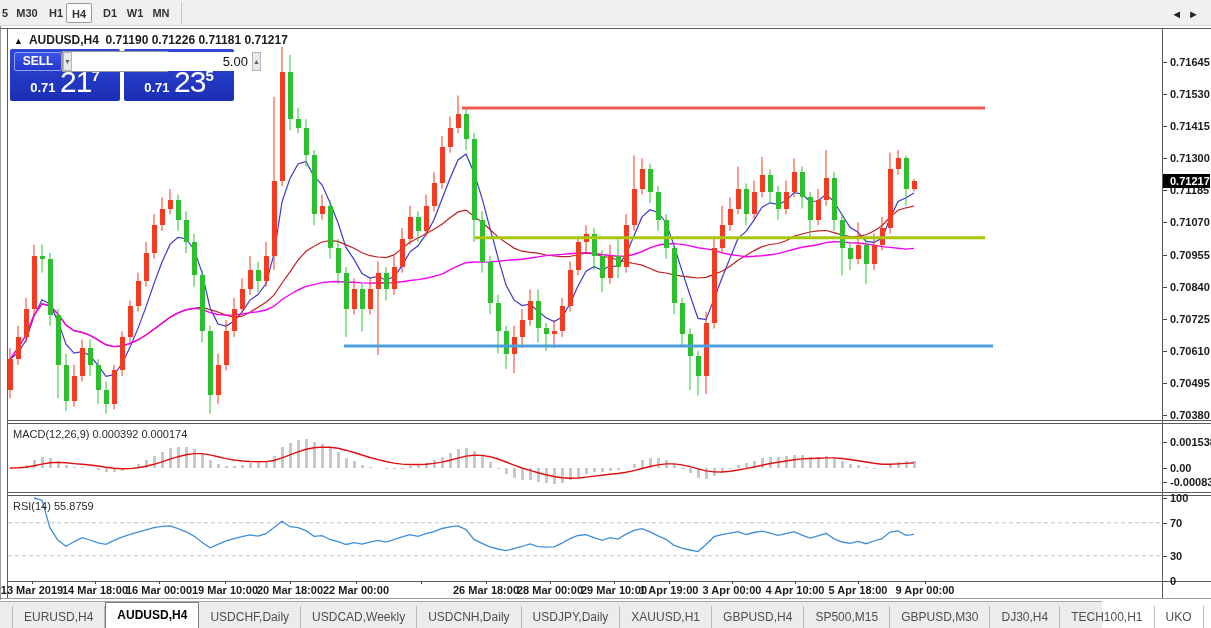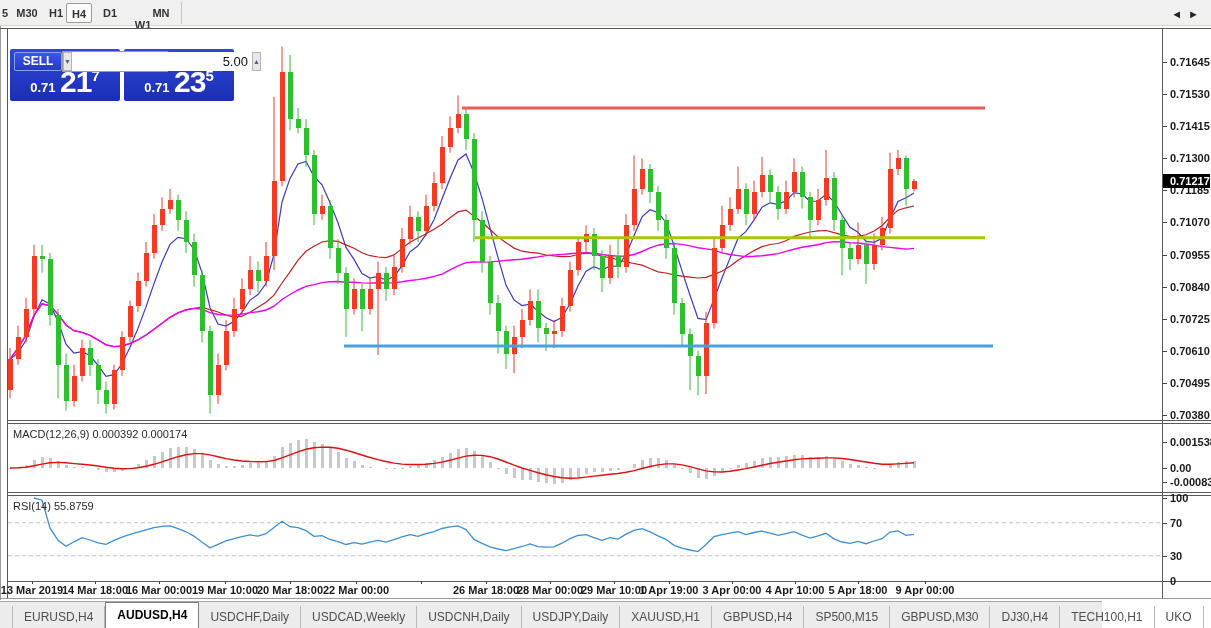--- a/index.html
+++ b/index.html
@@ -40,21 +40,21 @@
     background:#fff; border:1px solid #9a9a9a; display:flex; align-items:stretch; z-index:4; }
   .spin-btn { width:16px; background:#e8e8e8; border:1px solid #b4b4b4;
     font-size:7px; color:#55617a; display:flex; align-items:center;
     justify-content:center; cursor:pointer; }
   #volume-input { flex:1; border:none; outline:none; text-align:right;
     font-size:13px; padding-right:4px; font-family:"Liberation Sans",sans-serif; color:#111; }
   .price-line { position:absolute; bottom:4px; left:0; width:100%;
     display:flex; align-items:baseline; justify-content:center;
     color:#fff; white-space:pre; }
   .price-small { font-size:13px; font-weight:bold; }
-  .price-big { font-size:30px; font-weight:bold; line-height:30px; letter-spacing:-1px; }
+  .price-big { font-size:30px; font-weight:normal; line-height:30px; letter-spacing:-1px; }
   .price-sup { font-size:15px; font-weight:bold; position:relative; top:-11px; }
 
   
   svg.pane { position:absolute; left:8px; background:transparent; }
   #macd-label, #rsi-label { position:absolute; left:13px; font-size:11px;
     color:#2a2a2a; white-space:pre; z-index:2; }
   #macd-label { top:428px; }
   #rsi-label  { top:500px; }
 
   
@@ -90,36 +90,37 @@
 <body>
 
 <div id="screen">
 
   <div id="toolbar">
       <div class="tf-btn" style="left: 0px; width: 10px;">5</div>
       <div class="tf-btn" style="left: 12px; width: 30px;">M30</div>
       <div class="tf-btn" style="left: 44px; width: 24px;">H1</div>
       <div class="tf-btn active" style="left: 66px; width: 26px;">H4</div>
       <div class="tf-btn" style="left: 97px; width: 26px;">D1</div>
-      <div class="tf-btn" style="left: 130px; width: 26px; margin-top: 12px;">W1</div>
+      <div class="tf-btn" style="left: 122px; width: 26px;">W1</div>
       <div class="tf-btn" style="left: 147px; width: 28px;">MN</div>
       <div class="tb-sep" style="left: 181px;"></div>
     </div>
 
   <div class="vline" style="left:0;top:26px;height:574px;background:#9a9a9a"></div>
   <div class="vline" style="left:7px;top:28px;height:570px"></div>
   <div class="hline" style="left:0;top:28px;width:1211px"></div>
   <div class="hline" style="left:8px;top:420px;width:1203px"></div>
   <div class="hline" style="left:8px;top:423px;width:1203px"></div>
   <div class="hline" style="left:8px;top:492px;width:1203px"></div>
   <div class="hline" style="left:8px;top:495px;width:1203px"></div>
   <div class="hline" style="left:8px;top:581px;width:1203px"></div>
   <div class="hline" style="left:0;top:598px;width:1211px;background:#9a9a9a"></div>
   <div class="vline" style="left:1162px;top:29px;height:569px"></div>
 
+  <div id="chart-header"><span id="collapse-arrow">▲</span><span>AUDUSD,H4</span><span>  </span><span>0.71190</span><span> </span><span>0.71226</span><span> </span><span>0.71181</span><span> </span><span>0.71217</span></div>
 
   <div id="trade-panel">
     <div id="sell-block" class="blue-block">
       <div class="price-line"><span class="price-small">0.71</span><span> </span><span class="price-big">21</span><span class="price-sup">7</span></div>
     </div>
     <div id="buy-block" class="blue-block">
       <div class="price-line"><span class="price-small">0.71</span><span> </span><span class="price-big">23</span><span class="price-sup">5</span></div>
     </div>
     <div id="sell-button" class="oct-btn">SELL</div>
     <div id="buy-button" class="oct-btn">BUY</div>

